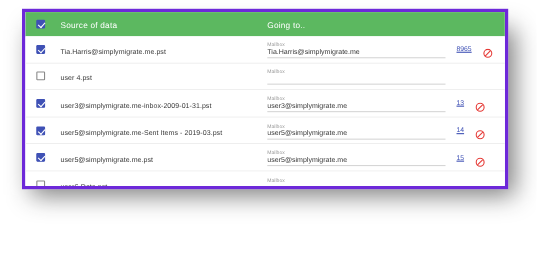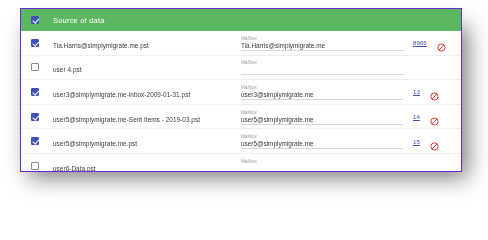--- a/index.html
+++ b/index.html
@@ -34,21 +34,21 @@
     border-radius: 4px;
   }
 
   .card {
     position: absolute;
     left: 20px;
     top: 8px;
     width: 442px;
     height: 164px;
     background: #ffffff;
-    border: 1px solid #6d28d9;
+    border: 3px solid #6d28d9;
     box-sizing: border-box;
     overflow: hidden;
   }
 
   
   .table-header {
     display: flex;
     align-items: center;
     height: 22px;
     background: #5cb860;
@@ -185,20 +185,23 @@
 
   <div class="card">
 
     <div class="table-header">
       <div class="col-check">
         <span class="cb checked"></span>
       </div>
       <div class="col-source">
         <span class="hdr-label">Source of data</span>
       </div>
+      <div class="col-going">
+        <span class="hdr-label">Going to..</span>
+      </div>
     </div>
 
     <div id="rows-container">
         <div class="row">
           <div class="col-check">
             <span class="cb checked"></span>
           </div>
           <div class="col-source"><span class="filename">Tia.Harris@simplymigrate.me.pst</span></div>
           <div class="col-going">
             <div class="field">

